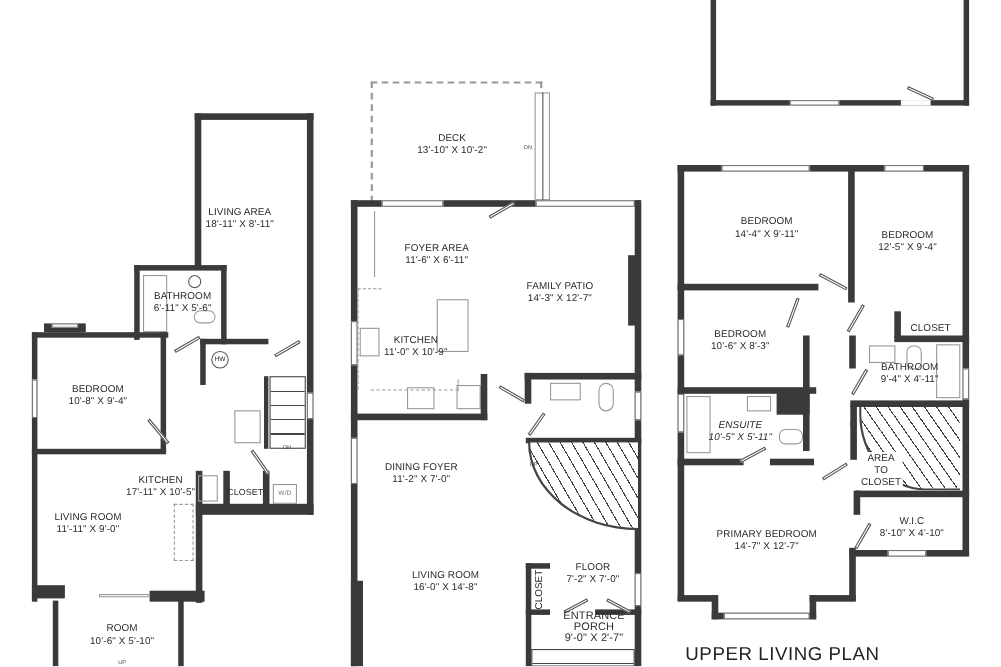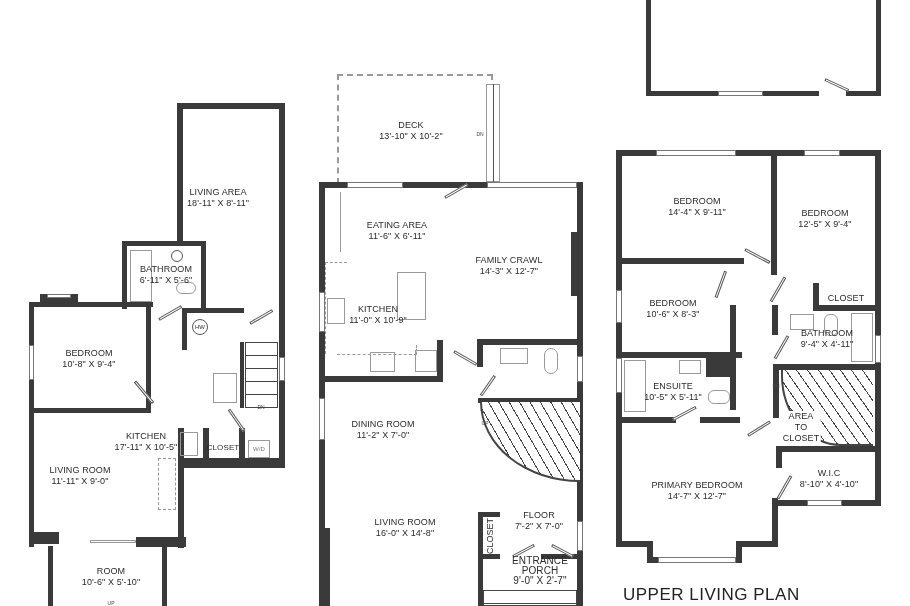--- a/index.html
+++ b/index.html
@@ -162,33 +162,33 @@
     <div class="door" style="left:454px;top:350px;width:26px;transform:rotate(30deg);"></div>
     <div class="door" style="left:481px;top:394px;width:24px;transform:rotate(-55deg);"></div>
     <div class="door" style="left:513px;top:555px;width:24px;transform:rotate(-28deg);"></div>
     <div class="door" style="left:573px;top:555px;width:24px;transform:rotate(208deg);"></div>
 
     <div class="lbl" style="left:411px;top:120px;">
         <span class="d">DECK</span>
         <span class="d">13'-10" X 10'-2"</span>
       </div>
     <div class="lbl" style="left:397px;top:220px;">
-        <span class="d">EATING AREA</span>
+        <span class="d">FOYER AREA</span>
         <span class="d">11'-6" X 6'-11"</span>
       </div>
     <div class="lbl" style="left:509px;top:255px;">
-        <span class="d">FAMILY CRAWL</span>
+        <span class="d">FAMILY PATIO</span>
         <span class="d">14'-3" X 12'-7"</span>
       </div>
     <div class="lbl" style="left:378px;top:304px;">
         <span class="d">KITCHEN</span>
         <span class="d">11'-0" X 10'-9"</span>
       </div>
     <div class="lbl" style="left:383px;top:419px;">
-        <span class="d">DINING ROOM</span>
+        <span class="d">DINING FOYER</span>
         <span class="d">11'-2" X 7'-0"</span>
       </div>
     <div class="lbl" style="left:405px;top:517px;">
         <span class="d">LIVING ROOM</span>
         <span class="d">16'-0" X 14'-8"</span>
       </div>
     <div class="lbl" style="left:539px;top:510px;">
         <span class="d">FLOOR</span>
         <span class="d">7'-2" X 7'-0"</span>
       </div>
@@ -269,21 +269,21 @@
         <span class="d">12'-5" X 9'-4"</span>
       </div>
     <div class="lbl" style="left:673px;top:298px;">
         <span class="d">BEDROOM</span>
         <span class="d">10'-6" X 8'-3"</span>
       </div>
     <div class="lbl" style="left:827px;top:328px;">
         <span class="d">BATHROOM</span>
         <span class="d">9'-4" X 4'-11"</span>
       </div>
-    <div class="lbl" style="left:673px;top:381px;">
+    <div class="lbl" style="left:673px;top:381px;font-style:italic;">
         <span class="d">ENSUITE</span>
         <span class="d">10'-5" X 5'-11"</span>
       </div>
     <div class="lbl" style="left:697px;top:480px;">
         <span class="d">PRIMARY BEDROOM</span>
         <span class="d">14'-7" X 12'-7"</span>
       </div>
     <div class="lbl" style="left:829px;top:468px;">
         <span class="d">W.I.C</span>
         <span class="d">8'-10" X 4'-10"</span>

